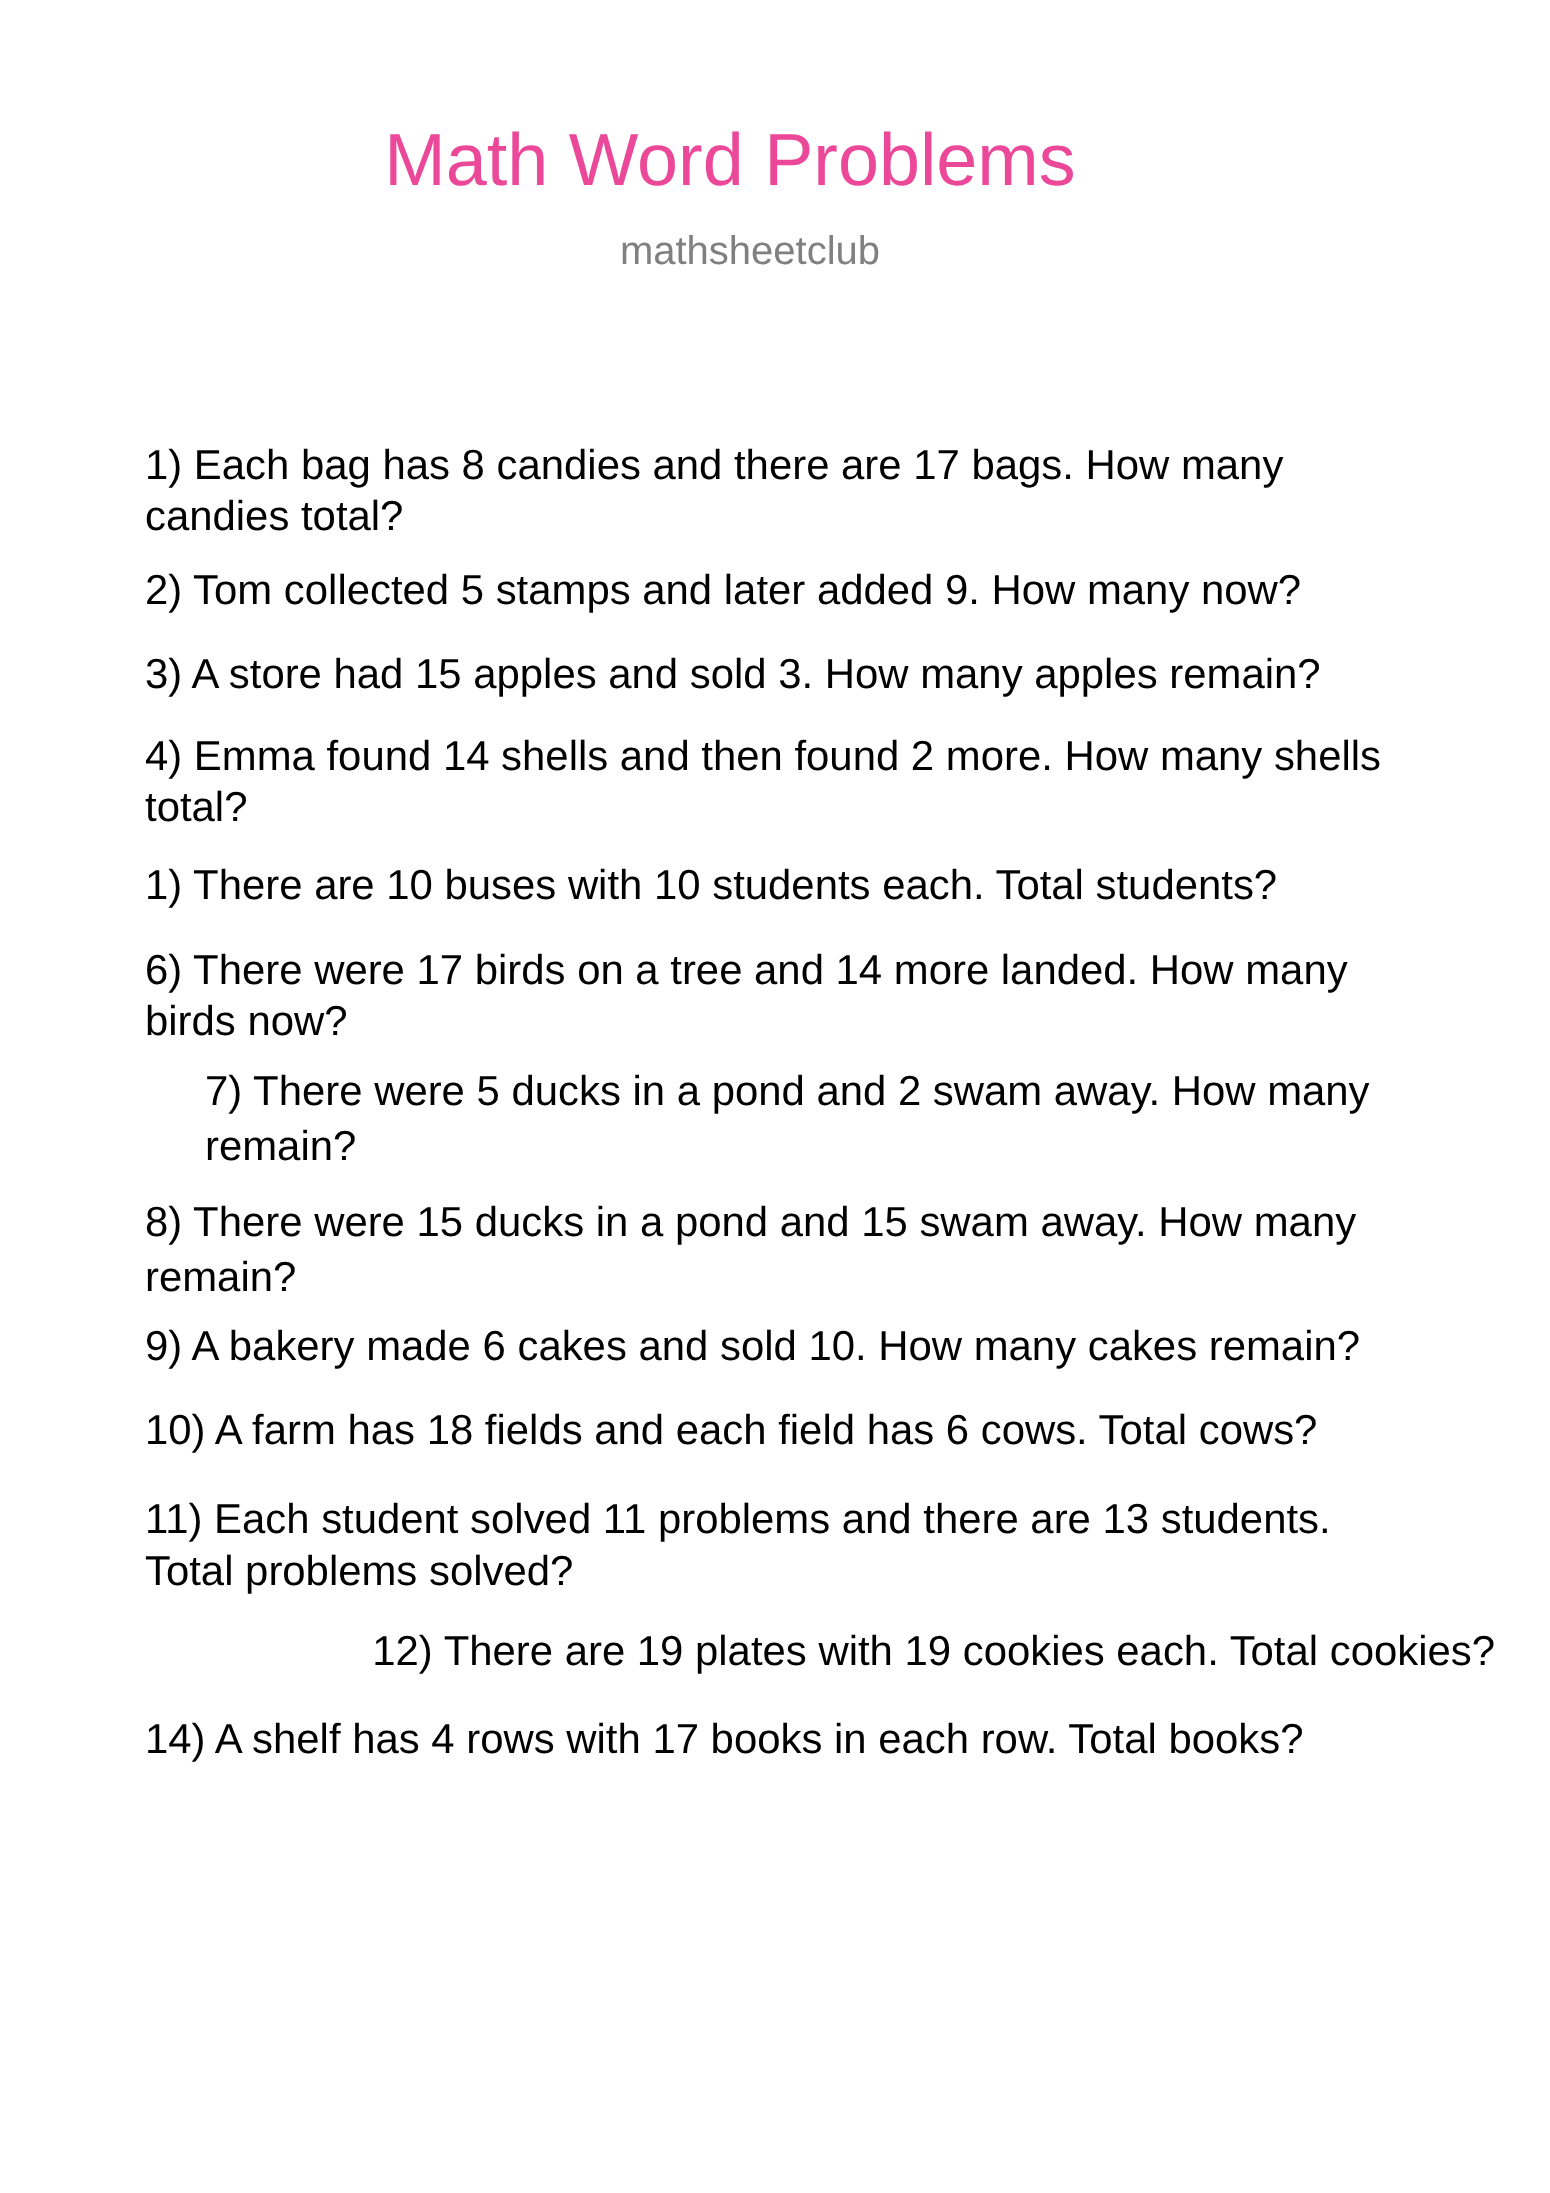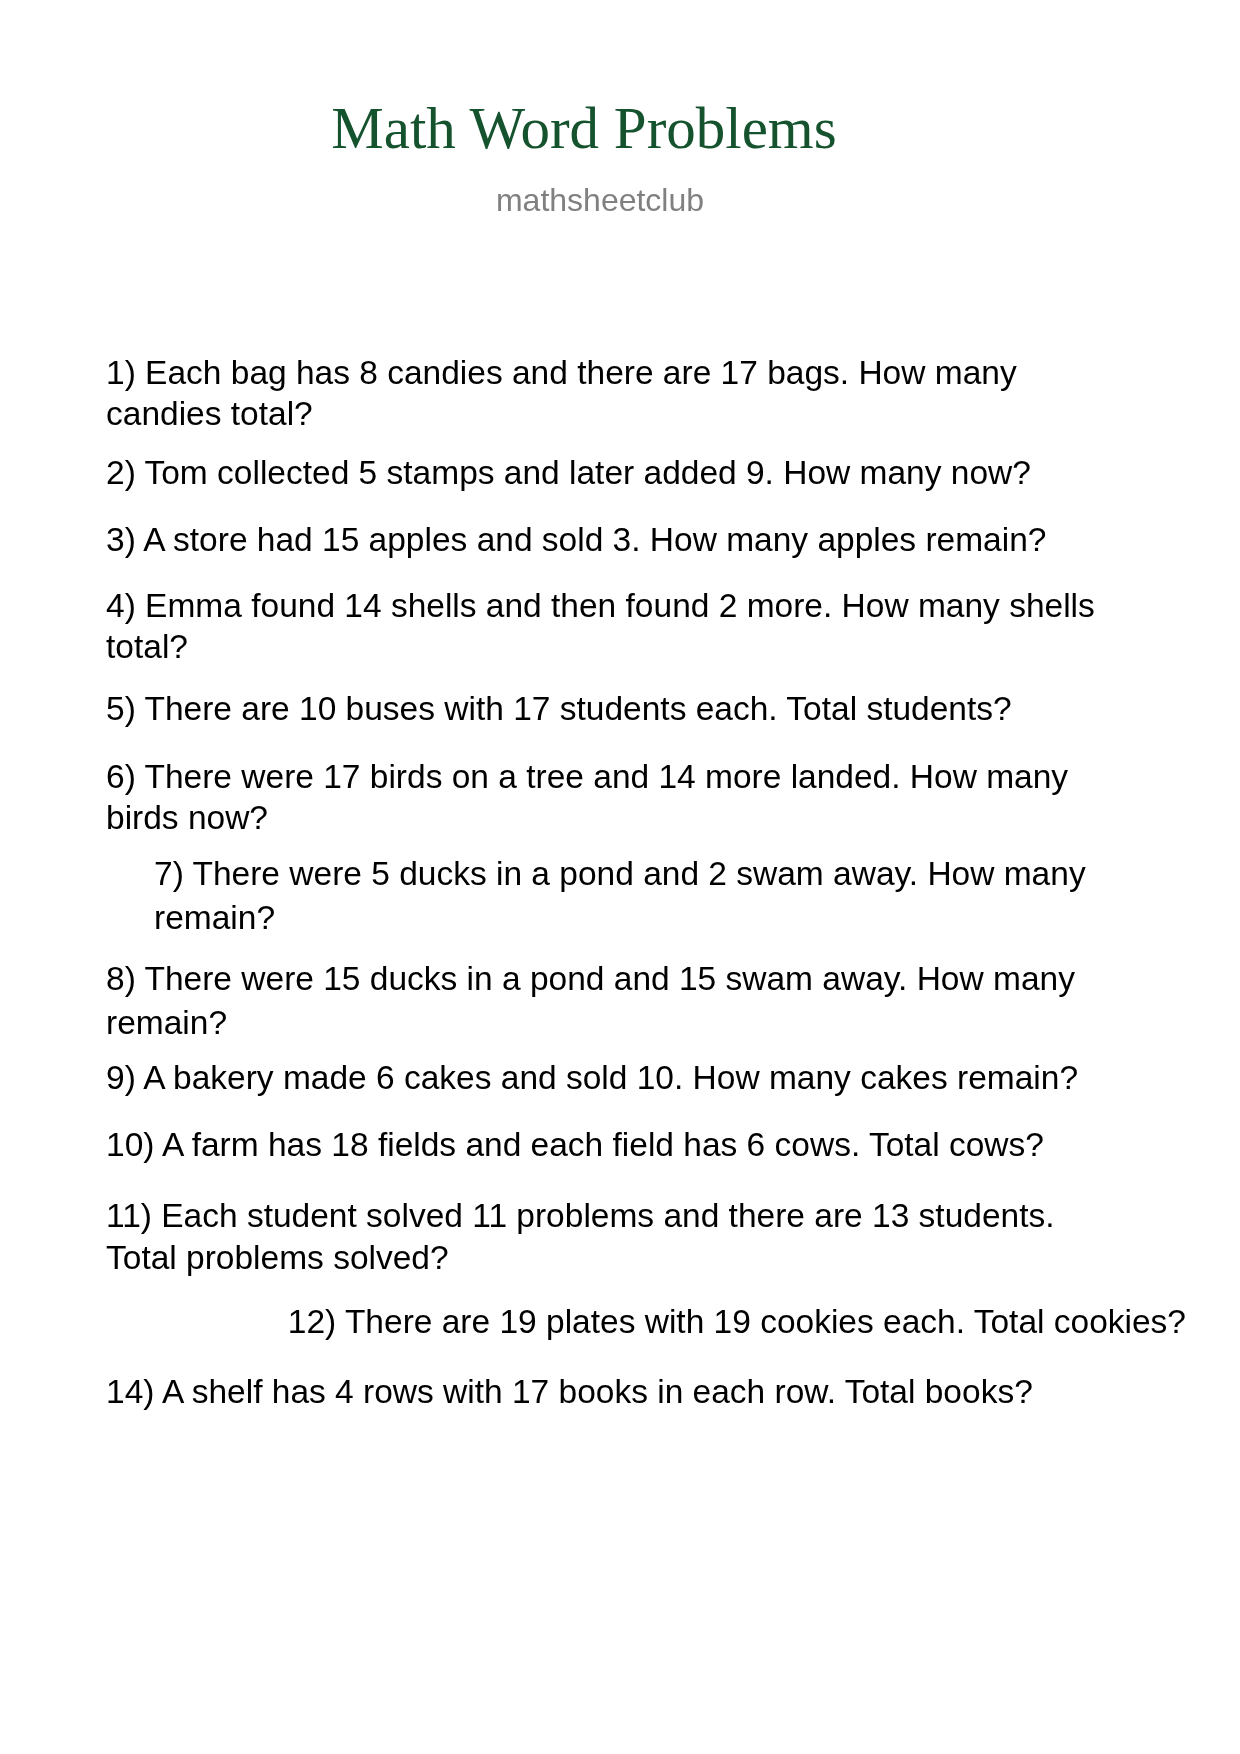--- a/index.html
+++ b/index.html
@@ -18,23 +18,22 @@
     .page-title {
       position: absolute;
       left: 0;
       top: 93px;
       width: 1168px;
       text-align: center;
       font-size: 59px;
       line-height: 70px;
       font-weight: normal;
       margin: 0;
-      color: #14532d;
+      color: #ec4899;
       white-space: nowrap;
-      font-family: Liberation Serif, serif;
     }
     .page-subtitle {
       position: absolute;
       left: 0;
       top: 180px;
       width: 1200px;
       text-align: center;
       font-size: 32px;
       line-height: 40px;
       color: #808080;
@@ -45,21 +44,21 @@
       left: 0;
       top: 0;
       width: 1240px;
       height: 1754px;
       margin: 0;
       padding: 0;
       list-style: none;
     }
     .problem {
       position: absolute;
-      left: 106px;
+      left: 116px;
       width: 1080px;
       font-size: 33.5px;
       line-height: 41px;
       white-space: pre-line;
       color: #000000;
     }
     
     .problem:nth-child(1)  { top: 352px; }
     .problem:nth-child(2)  { top: 452px; }
     .problem:nth-child(3)  { top: 519px; }
@@ -81,21 +80,21 @@
 <h1 class="page-title">Math Word Problems</h1>
 <div class="page-subtitle">mathsheetclub</div>
 
 <ol class="problem-list">
   <li class="problem">1) Each bag has 8 candies and there are 17 bags. How many
 candies total?</li>
   <li class="problem">2) Tom collected 5 stamps and later added 9. How many now?</li>
   <li class="problem">3) A store had 15 apples and sold 3. How many apples remain?</li>
   <li class="problem">4) Emma found 14 shells and then found 2 more. How many shells
 total?</li>
-  <li class="problem">5) There are 10 buses with 17 students each. Total students?</li>
+  <li class="problem">1) There are 10 buses with 10 students each. Total students?</li>
   <li class="problem">6) There were 17 birds on a tree and 14 more landed. How many
 birds now?</li>
   <li class="problem">7) There were 5 ducks in a pond and 2 swam away. How many
 remain?</li>
   <li class="problem">8) There were 15 ducks in a pond and 15 swam away. How many
 remain?</li>
   <li class="problem">9) A bakery made 6 cakes and sold 10. How many cakes remain?</li>
   <li class="problem">10) A farm has 18 fields and each field has 6 cows. Total cows?</li>
   <li class="problem">11) Each student solved 11 problems and there are 13 students.
 Total problems solved?</li>

